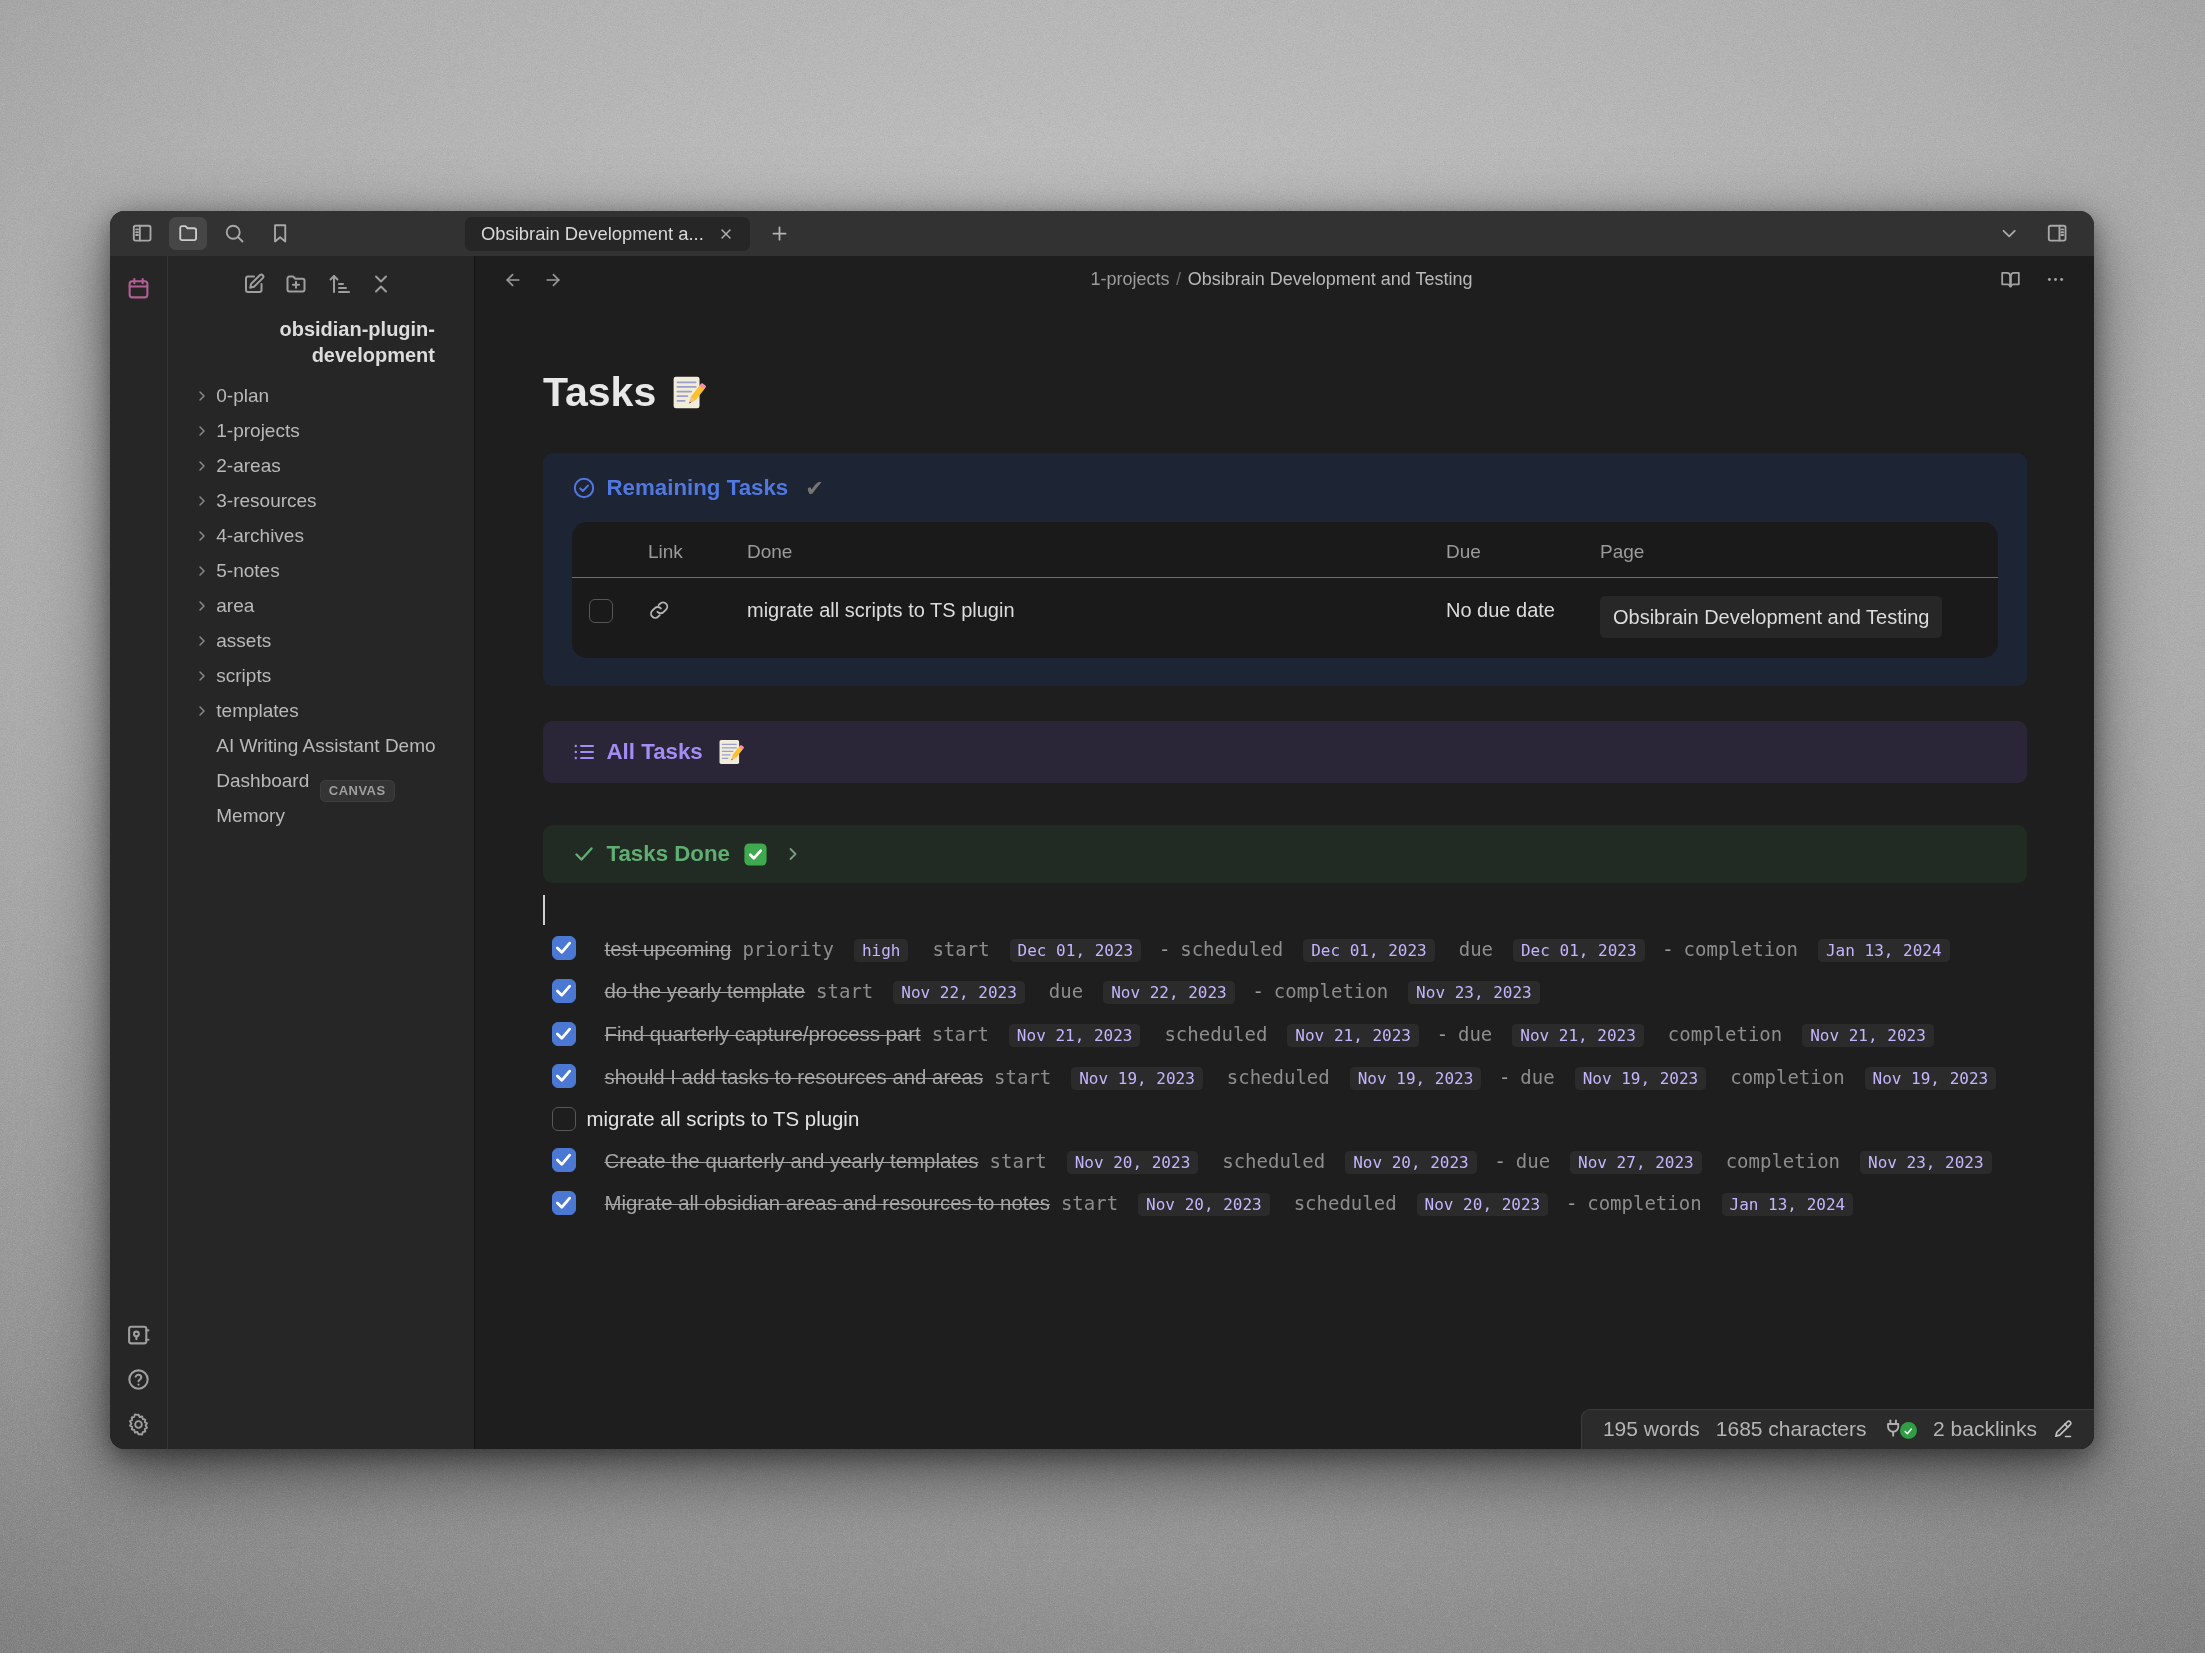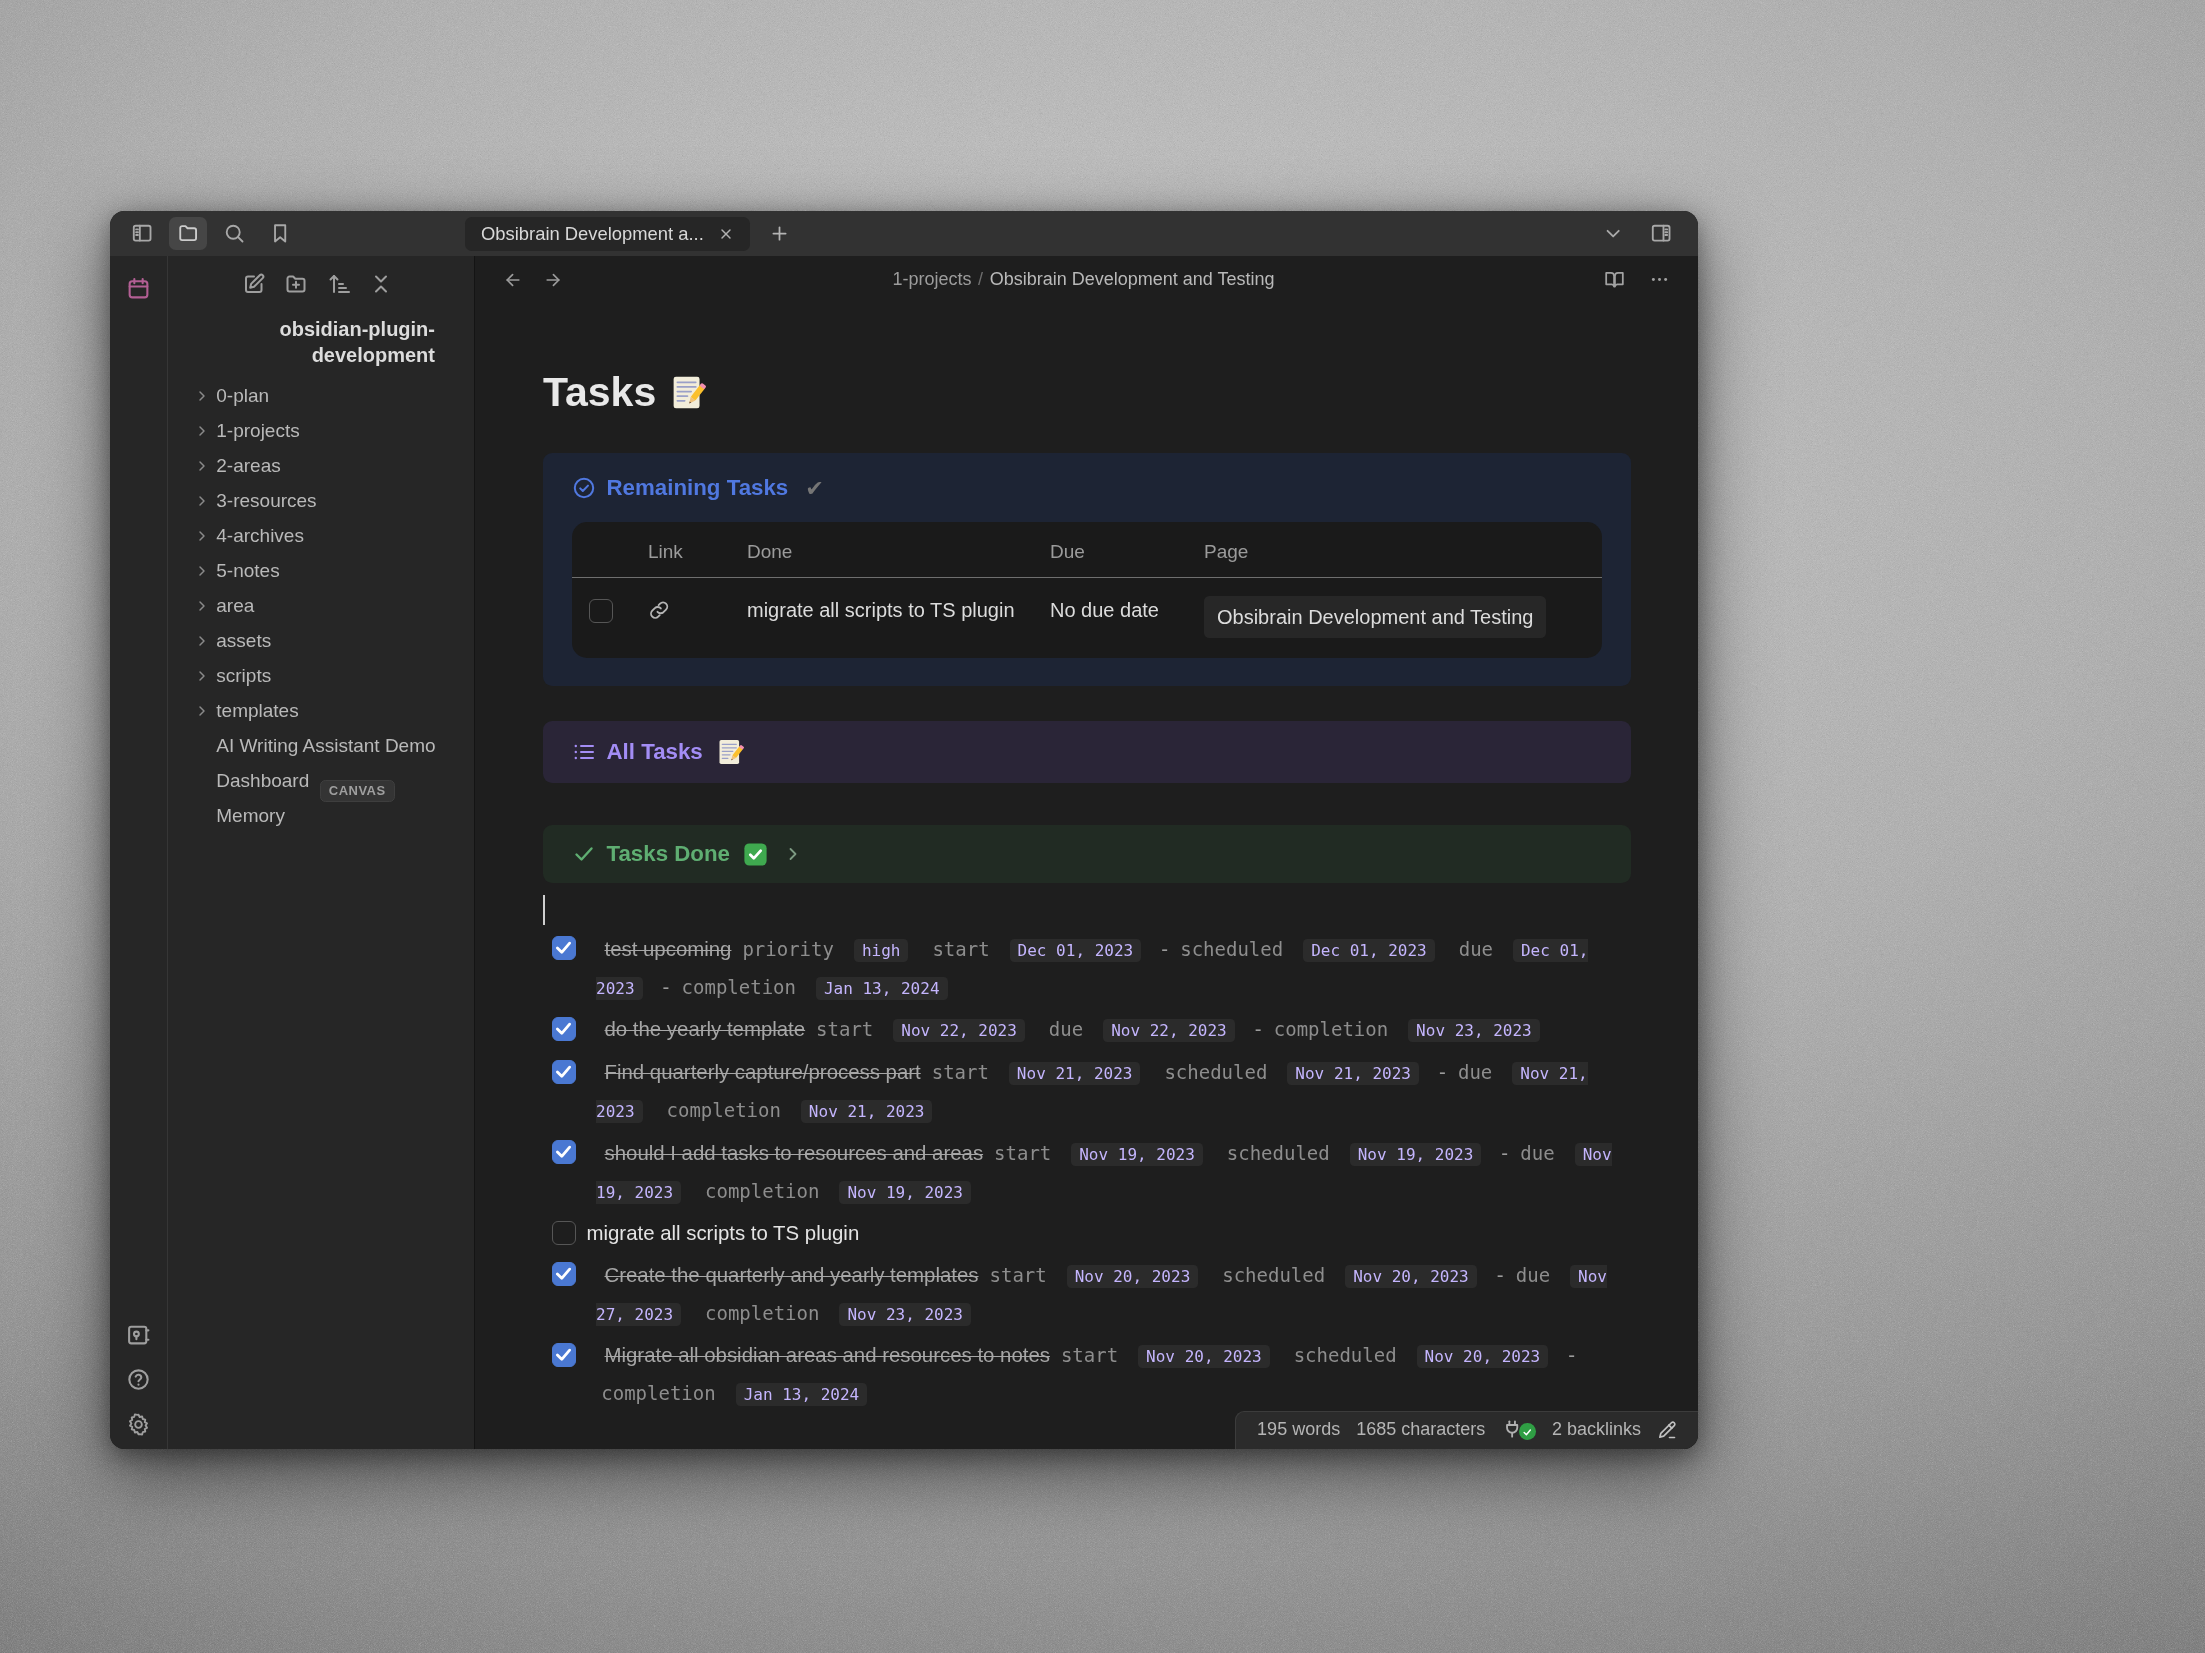--- a/index.html
+++ b/index.html
@@ -1,20 +1,20 @@
 <!DOCTYPE html>
 <html style="--accent-blue: #5078e0; --checkbox-blue: #4a78d2; --green: #5fae72; --purple: #a38df5; --pink: #b35f94; --callout-blue-bg: #1d2434; --callout-green-bg: #212b23; --callout-purple-bg: #2a2537;font-size:10.5px"><head>
 <meta charset="utf-8">
 <style>
   html,body{margin:0;padding:0;background:#7a7a7a;}
   .desktop{position:relative;width:2205px;height:1654px;overflow:hidden;
     background:radial-gradient(ellipse 115% 95% at 50% 28%, #c9c9c9 0%, #aeaeae 40%, #8f8f8f 68%, #606060 100%);
     font-family:"Liberation Sans",sans-serif;}
   .noise{position:absolute;left:0;top:0;width:100%;height:100%;opacity:.4;pointer-events:none;}
-  .window{position:absolute;left:110px;top:211px;width:1588px;height:1238px;border-radius:14.5px;background:#1e1e1e;
+  .window{position:absolute;left:110px;top:211px;width:1984px;height:1238px;border-radius:14.5px;background:#1e1e1e;
     box-shadow:0 24px 72px rgba(0,0,0,.5),0 6.6px 24px rgba(0,0,0,.38);overflow:hidden;display:flex;flex-direction:column;}
   .ic{display:block;}
   
   .titlebar{height:45px;background:#323232;display:flex;align-items:center;flex:0 0 auto;padding:0 26px 0 13px;}
   .tb-group{display:flex;align-items:center;gap:8px;}
   .tb-btn{width:38px;height:33px;display:flex;align-items:center;justify-content:center;color:#a8a8a8;border-radius:6.6px;}
   .tb-btn .ic{width:22.3px;height:22.3px;}
   .tb-btn.active{background:#464646;color:#cccccc;}
   .tab{height:34px;margin-left:166px;border-radius:6.6px;background:#262626;display:flex;align-items:center;gap:14.5px;padding:0 16px;}
   .tab-label{font-size:18.4px;color:#d8d8d8;white-space:nowrap;}
@@ -80,21 +80,21 @@
   .task-line>*{text-indent:0;}
   .cb{display:inline-block;width:24px;height:24px;border-radius:6px;border:1.3px solid #565656;vertical-align:-4.6px;margin-right:10.5px;box-sizing:border-box;}
   .cb.on{background:var(--checkbox-blue);border-color:var(--checkbox-blue);}
   .cb svg{width:21px;height:21px;display:block;}
   .ttext{font-size:20.4px;}
   .ttext.done{color:#a6a6a6;text-decoration:line-through;text-decoration-thickness:1.3px;margin-left:18px;}
   .ttext.todo{color:#e4e4e4;}
   .mk{font-family:"DejaVu Sans Mono",monospace;font-size:19px;color:#8d8d8d;margin:0 1.3px 0 5.3px;}
   .mv{font-family:"DejaVu Sans Mono",monospace;font-size:16px;color:#c4b5fd;background:rgba(255,255,255,.06);border-radius:4.6px;padding:2px 8px;margin:0 13px;}
   .ms{color:#9c9c9c;margin:0 1.3px;}
-  .status-bar{position:absolute;right:0;bottom:0;display:flex;align-items:center;gap:16px;background:#2b2b2b;border-top:0.7px solid #3c3c3c;border-left:0.7px solid #3c3c3c;border-radius:9.2px 0 0 0;padding:6.6px 21px 8px 21px;color:#b5b5b5;font-size:18px;}
+  .status-bar{position:absolute;right:0;bottom:0;display:flex;align-items:center;gap:16px;background:#2b2b2b;border-top:0.7px solid #3c3c3c;border-left:0.7px solid #3c3c3c;border-radius:9.2px 0 0 0;padding:6.6px 21px 8px 21px;color:#b5b5b5;font-size:21px;}
   .plug-wrap{display:flex;align-items:center;color:#b0b0b0;}
   .plug-ic{width:22.3px;height:22.3px;}
   .plug-badge{width:17px;height:17px;border-radius:50%;background:#2f9e44;display:flex;align-items:center;justify-content:center;margin-left:-4.6px;margin-top:4px;}
   .plug-badge svg{width:10.5px;height:10.5px;}
   .pencil-ic{width:20px;height:20px;color:#c2c2c2;}
 </style>
 </head>
 <body>
 
 <div class="desktop">

